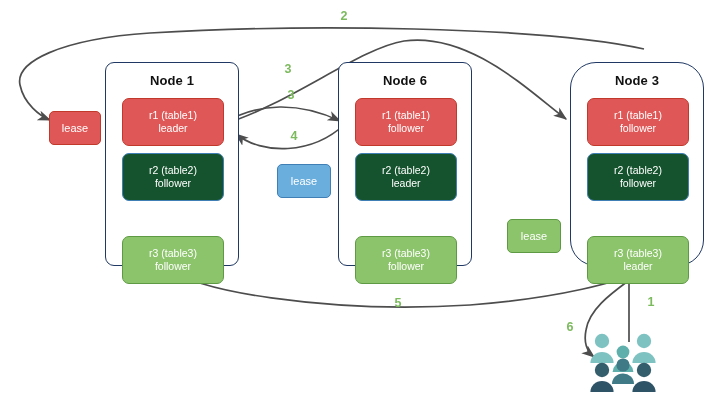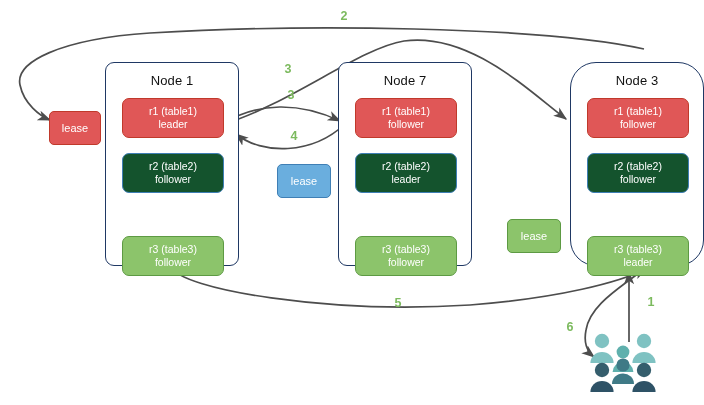--- a/index.html
+++ b/index.html
@@ -32,30 +32,30 @@
     border-radius: 9px;
     background: #ffffff;
   }
   .node-title {
     position: absolute;
     left: 0;
     right: 0;
     top: 10px;
     text-align: center;
     font-size: 13px;
-    font-weight: normal;
+    font-weight: bold;
     color: #111111;
     letter-spacing: .1px;
   }
   .replica {
     position: absolute;
     box-sizing: border-box;
     left: 16px;
     width: 102px;
-    height: 40px;
+    height: 48px;
     border-radius: 7px;
     display: flex;
     flex-direction: column;
     align-items: center;
     justify-content: center;
     color: #ffffff;
     font-size: 10.5px;
     line-height: 13px;
     text-align: center;
   }
@@ -143,21 +143,21 @@
       <span class="ln">r2 (table2)</span>
       <span class="ln">follower</span>
     </div>
     <div class="replica r-green" style="top:145px;">
       <span class="ln">r3 (table3)</span>
       <span class="ln">follower</span>
     </div>
   </div>
 
   <div class="node-box" style="left:338px; top:62px; width:134px; height:204px;">
-    <div class="node-title">Node 7</div>
+    <div class="node-title">Node 6</div>
     <div class="replica r-red" style="top:35px;">
       <span class="ln">r1 (table1)</span>
       <span class="ln">follower</span>
     </div>
     <div class="replica r-blue" style="top:90px;">
       <span class="ln">r2 (table2)</span>
       <span class="ln">leader</span>
     </div>
     <div class="replica r-green" style="top:145px;">
       <span class="ln">r3 (table3)</span>

